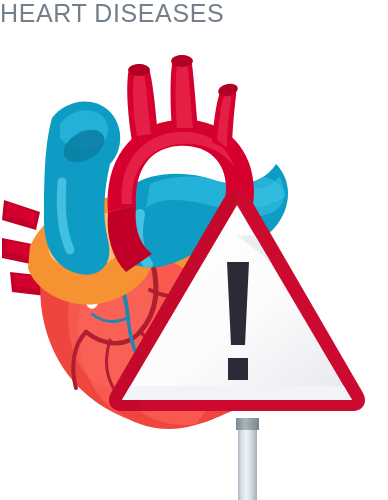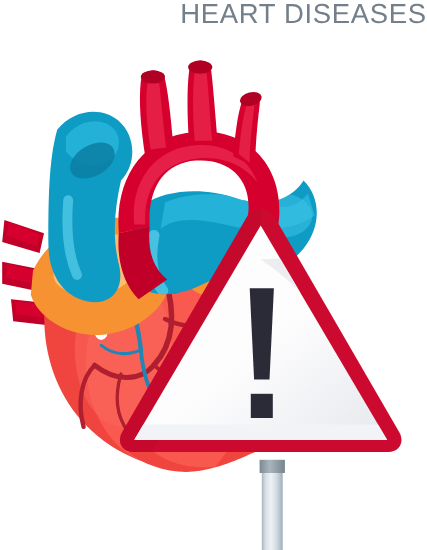--- a/index.html
+++ b/index.html
@@ -16,21 +16,21 @@
     width: 388px;
     height: 500px;
     background: #ffffff;
     overflow: hidden;
   }
   #title {
     position: absolute;
     left: 0;
     top: 0;
     width: 388px;
-    text-align: right;
+    text-align: left;
     font-family: "Liberation Sans", sans-serif;
     font-size: 25px;
     letter-spacing: 0.6px;
     font-weight: 400;
     color: #737f8a;
     line-height: 26px;
     white-space: nowrap;
     user-select: none;
   }
   #art {

